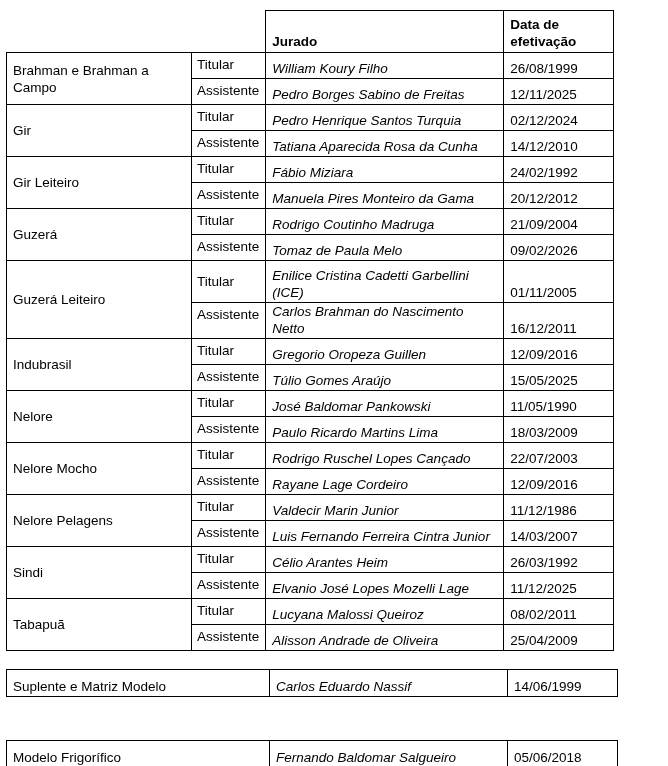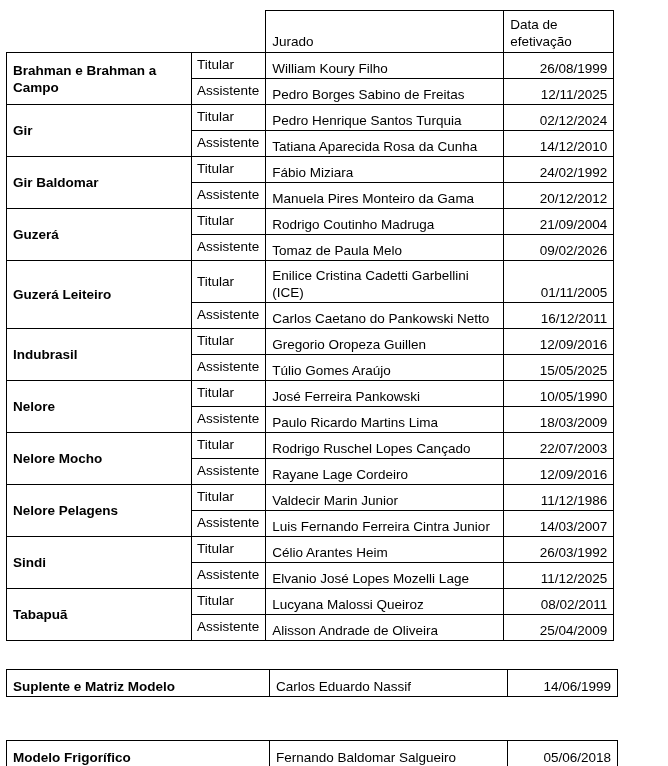--- a/index.html
+++ b/index.html
@@ -1,27 +1,27 @@
 <!DOCTYPE html>
 <html><head>
 <meta charset="utf-8">
 <style>
   html, body { margin: 0; padding: 0; background: #ffffff; }
   body { width: 668px; height: 766px; position: relative; overflow: hidden;
          font-family: "Liberation Sans", "DejaVu Sans", sans-serif; color: #000; }
   table { border-collapse: collapse; position: absolute; left: 6px; table-layout: fixed; }
   td { border: 1px solid #000; font-size: 13.5px; padding: 0 6px; line-height: 17px; }
   .c1 { width: 185px; } .c2 { width: 65px; } .c3 { width: 238px; } .c4 { width: 110px; }
-  .breed { font-weight: bold; vertical-align: middle; }
+  .breed { font-weight: normal; vertical-align: middle; }
   .role { vertical-align: top; padding-top: 3px; padding-left: 5px; }
-  .name { vertical-align: bottom; padding-bottom: 1px; }
-  .date { text-align: right; vertical-align: bottom; padding-bottom: 1px; }
+  .name { vertical-align: bottom; padding-bottom: 1px; font-style: italic; }
+  .date { vertical-align: bottom; padding-bottom: 1px; }
   tr.r { height: 26px; }
   tr.tall { height: 42px; }
-  .hdr td { font-weight: normal; vertical-align: bottom; padding-bottom: 2px; }
+  .hdr td { font-weight: bold; vertical-align: bottom; padding-bottom: 2px; }
   .hdr td.blank { border: none; border-bottom: 1px solid #000; }
   #main { top: 10px; }
   #t2 { top: 669px; }
   #t3 { top: 740px; }
   .single td { height: 25px; vertical-align: bottom; padding-bottom: 1px; }
   .single td.breed { vertical-align: bottom; }
 </style>
 </head>
 <body>
 
@@ -55,21 +55,21 @@
         <td class="role">Titular</td>
         <td class="name">Pedro Henrique Santos Turquia</td>
         <td class="date">02/12/2024</td>
       </tr>
       <tr class="r">
         <td class="role">Assistente</td>
         <td class="name">Tatiana Aparecida Rosa da Cunha</td>
         <td class="date">14/12/2010</td>
       </tr>
       <tr class="r">
-        <td class="breed" rowspan="2">Gir Baldomar</td>
+        <td class="breed" rowspan="2">Gir Leiteiro</td>
         <td class="role">Titular</td>
         <td class="name">Fábio Miziara</td>
         <td class="date">24/02/1992</td>
       </tr>
       <tr class="r">
         <td class="role">Assistente</td>
         <td class="name">Manuela Pires Monteiro da Gama</td>
         <td class="date">20/12/2012</td>
       </tr>
       <tr class="r">
@@ -84,39 +84,39 @@
         <td class="date">09/02/2026</td>
       </tr>
       <tr class="tall">
         <td class="breed" rowspan="2">Guzerá Leiteiro</td>
         <td class="role" style="vertical-align: middle; padding-top: 0px;">Titular</td>
         <td class="name">Enilice Cristina Cadetti Garbellini (ICE)</td>
         <td class="date">01/11/2005</td>
       </tr>
       <tr class="r">
         <td class="role">Assistente</td>
-        <td class="name">Carlos Caetano do Pankowski Netto</td>
+        <td class="name">Carlos Brahman do Nascimento Netto</td>
         <td class="date">16/12/2011</td>
       </tr>
       <tr class="r">
         <td class="breed" rowspan="2">Indubrasil</td>
         <td class="role">Titular</td>
         <td class="name">Gregorio Oropeza Guillen</td>
         <td class="date">12/09/2016</td>
       </tr>
       <tr class="r">
         <td class="role">Assistente</td>
         <td class="name">Túlio Gomes Araújo</td>
         <td class="date">15/05/2025</td>
       </tr>
       <tr class="r">
         <td class="breed" rowspan="2">Nelore</td>
         <td class="role">Titular</td>
-        <td class="name">José Ferreira Pankowski</td>
-        <td class="date">10/05/1990</td>
+        <td class="name">José Baldomar Pankowski</td>
+        <td class="date">11/05/1990</td>
       </tr>
       <tr class="r">
         <td class="role">Assistente</td>
         <td class="name">Paulo Ricardo Martins Lima</td>
         <td class="date">18/03/2009</td>
       </tr>
       <tr class="r">
         <td class="breed" rowspan="2">Nelore Mocho</td>
         <td class="role">Titular</td>
         <td class="name">Rodrigo Ruschel Lopes Cançado</td>

